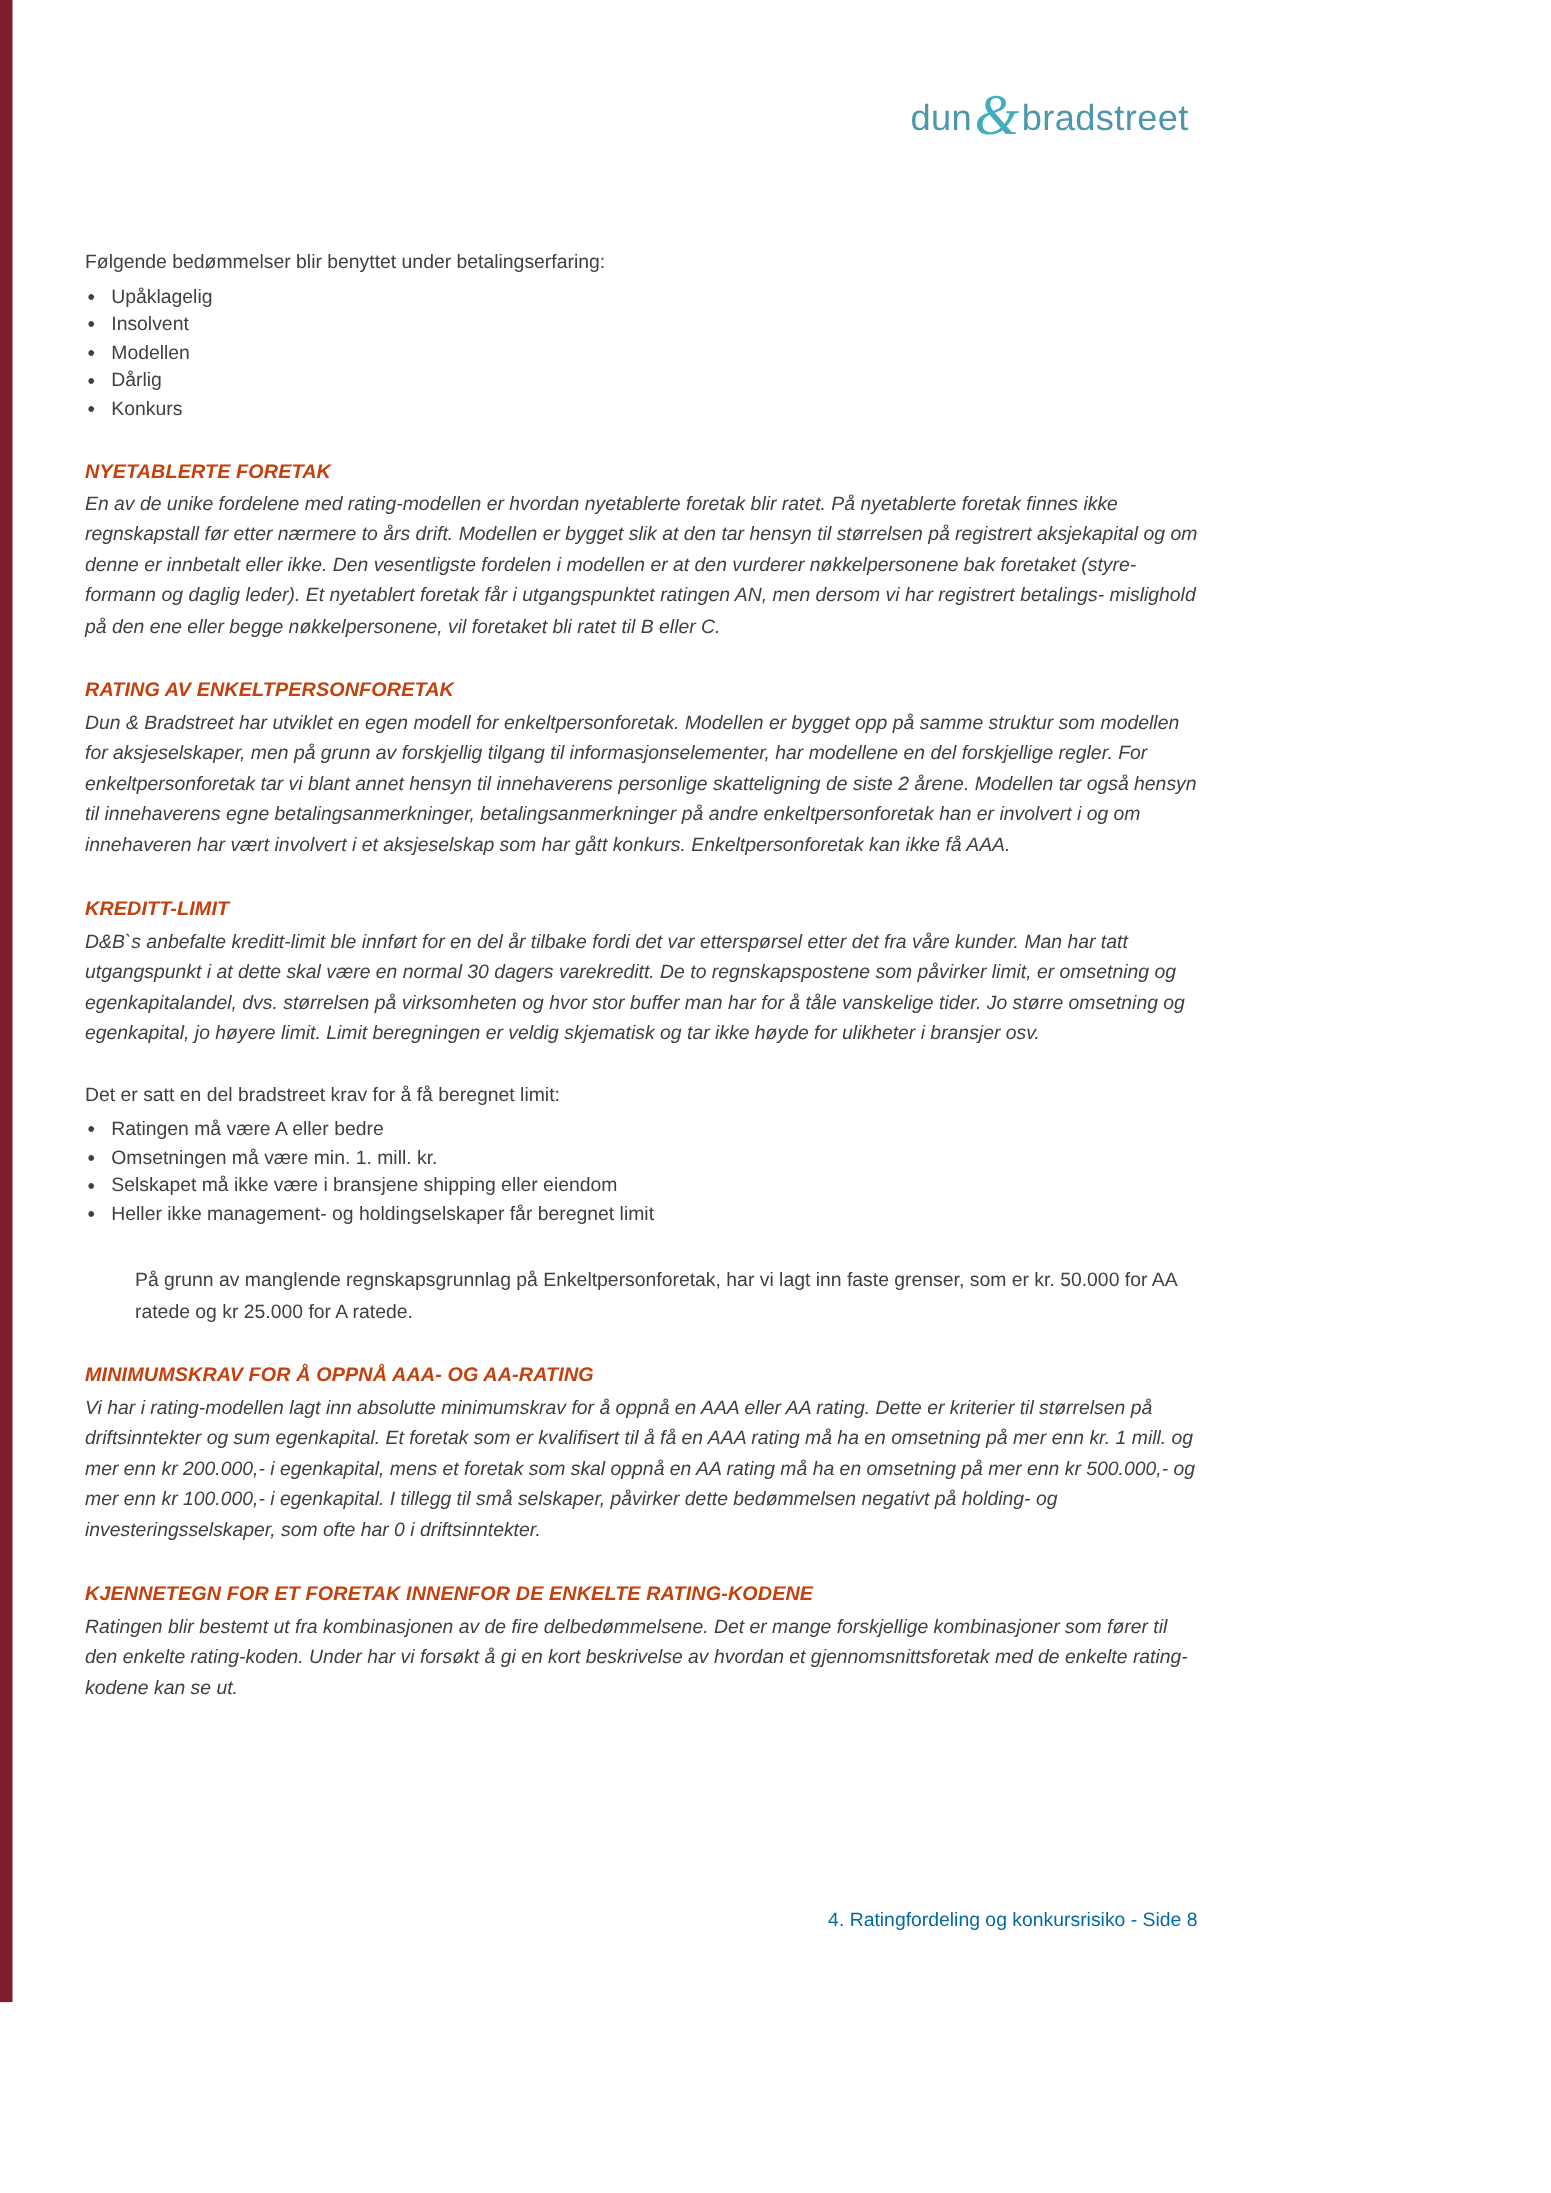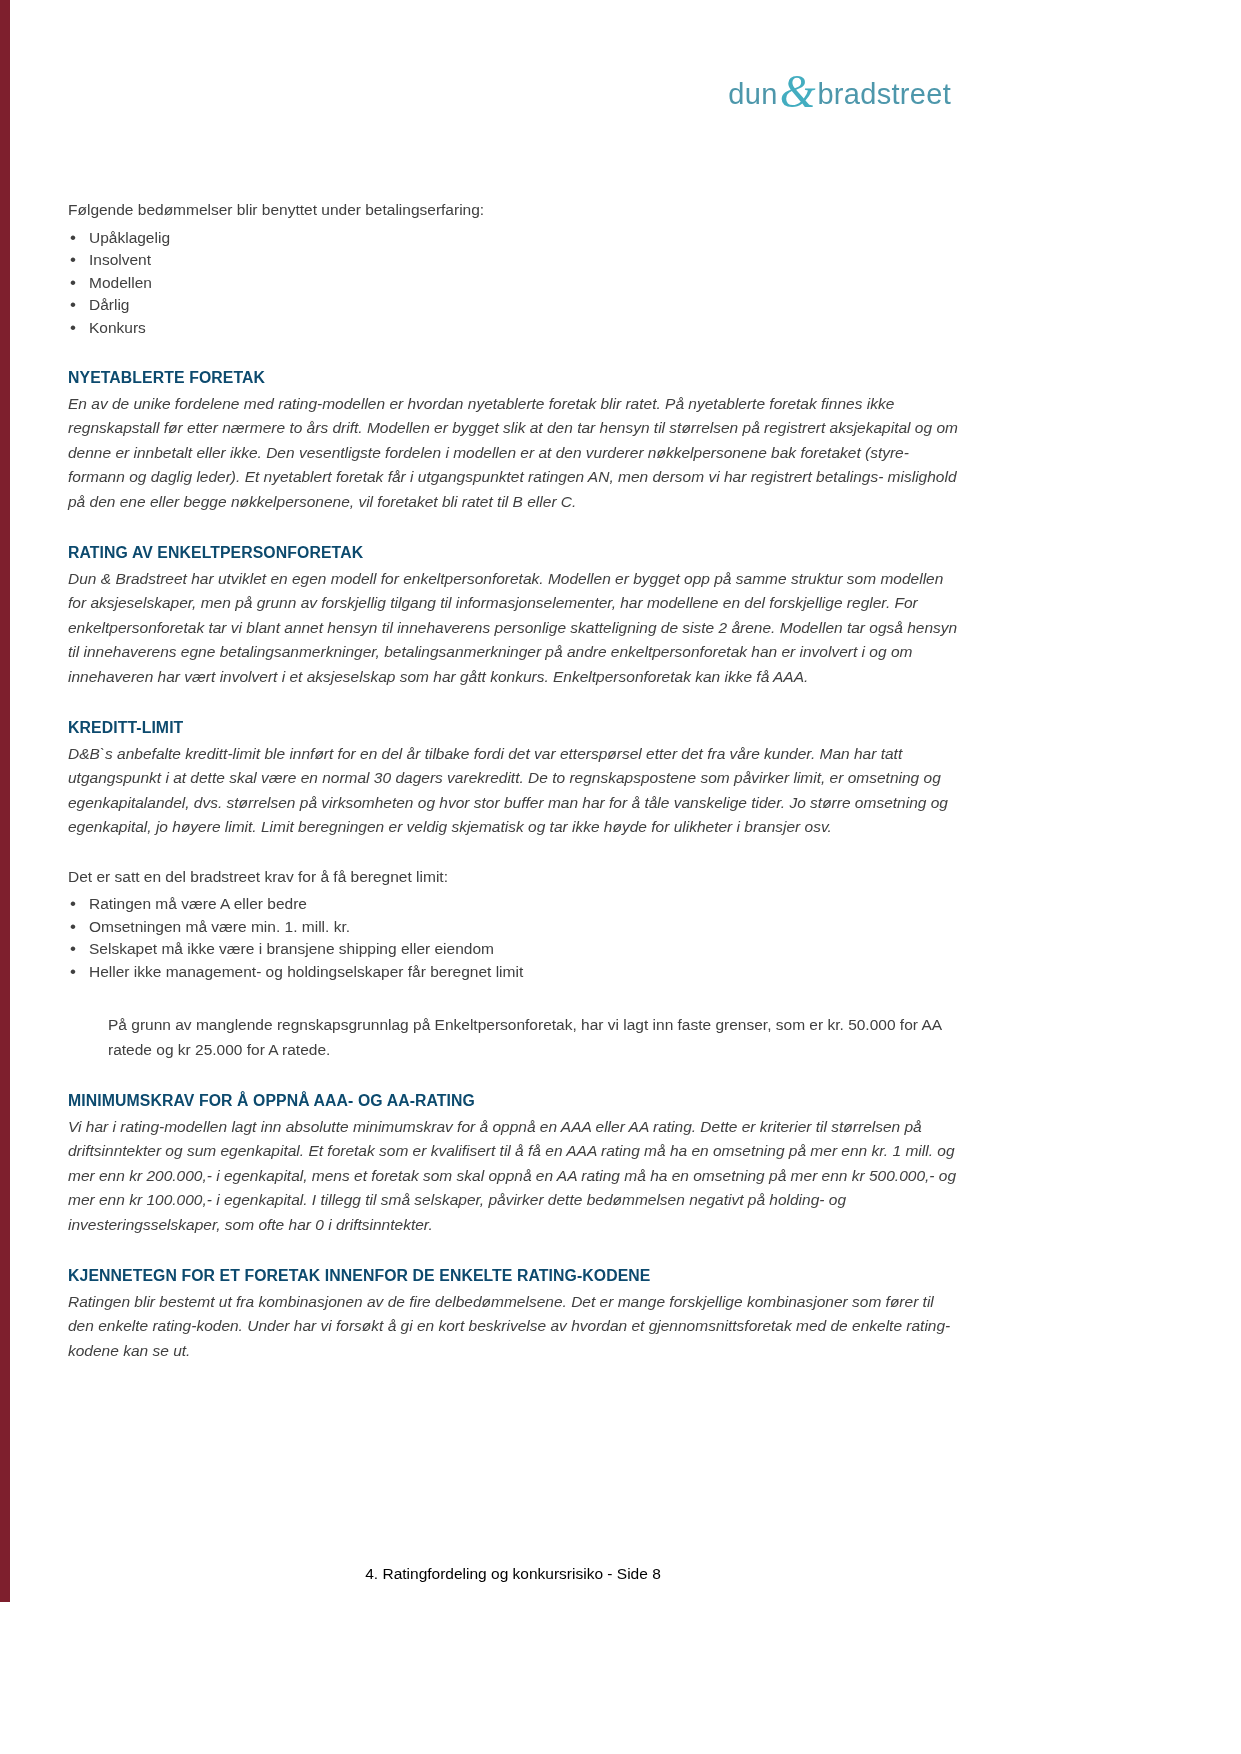--- a/index.html
+++ b/index.html
@@ -71,35 +71,36 @@
     position: absolute;
     left: 0;
     top: 0;
     font-size: 17px;
     color: #404040;
   }
   .section { margin-top: 27px; }
   .section h2 {
     font-size: 15.8px;
     font-weight: 700;
-    color: #0c4a6e;
+    color: #c2410c;
     line-height: 24.5px;
     letter-spacing: 0.1px;
+    font-style: italic;
   }
   .section p { margin-top: 1px; font-style: italic; }
   .limit-block { margin-top: 25px; }
   .note { margin-top: 30px; margin-left: 40px; }
   .footer {
     position: absolute;
     left: 68px;
-    top: 1565px;
+    top: 1528px;
     width: 890px;
-    text-align: center;
+    text-align: right;
     font-size: 15.5px;
-    color: #000000;
+    color: #0369a1;
   }
 </style>
 </head>
 <body>
 
 <div class="page">
 
   <div class="accent-bar"></div>
 
   <header class="logo">

